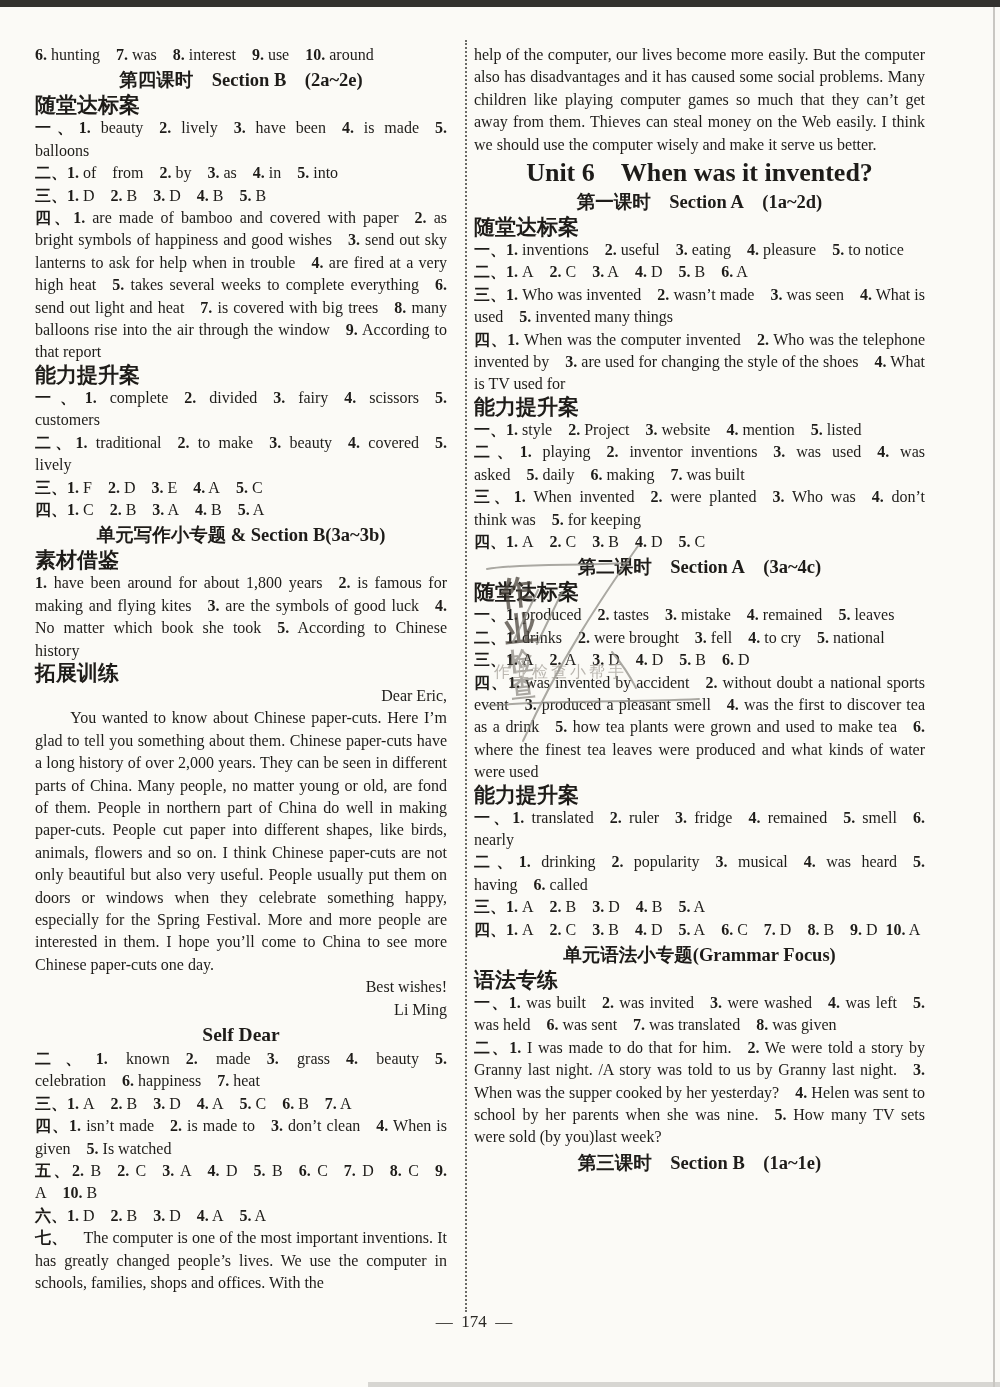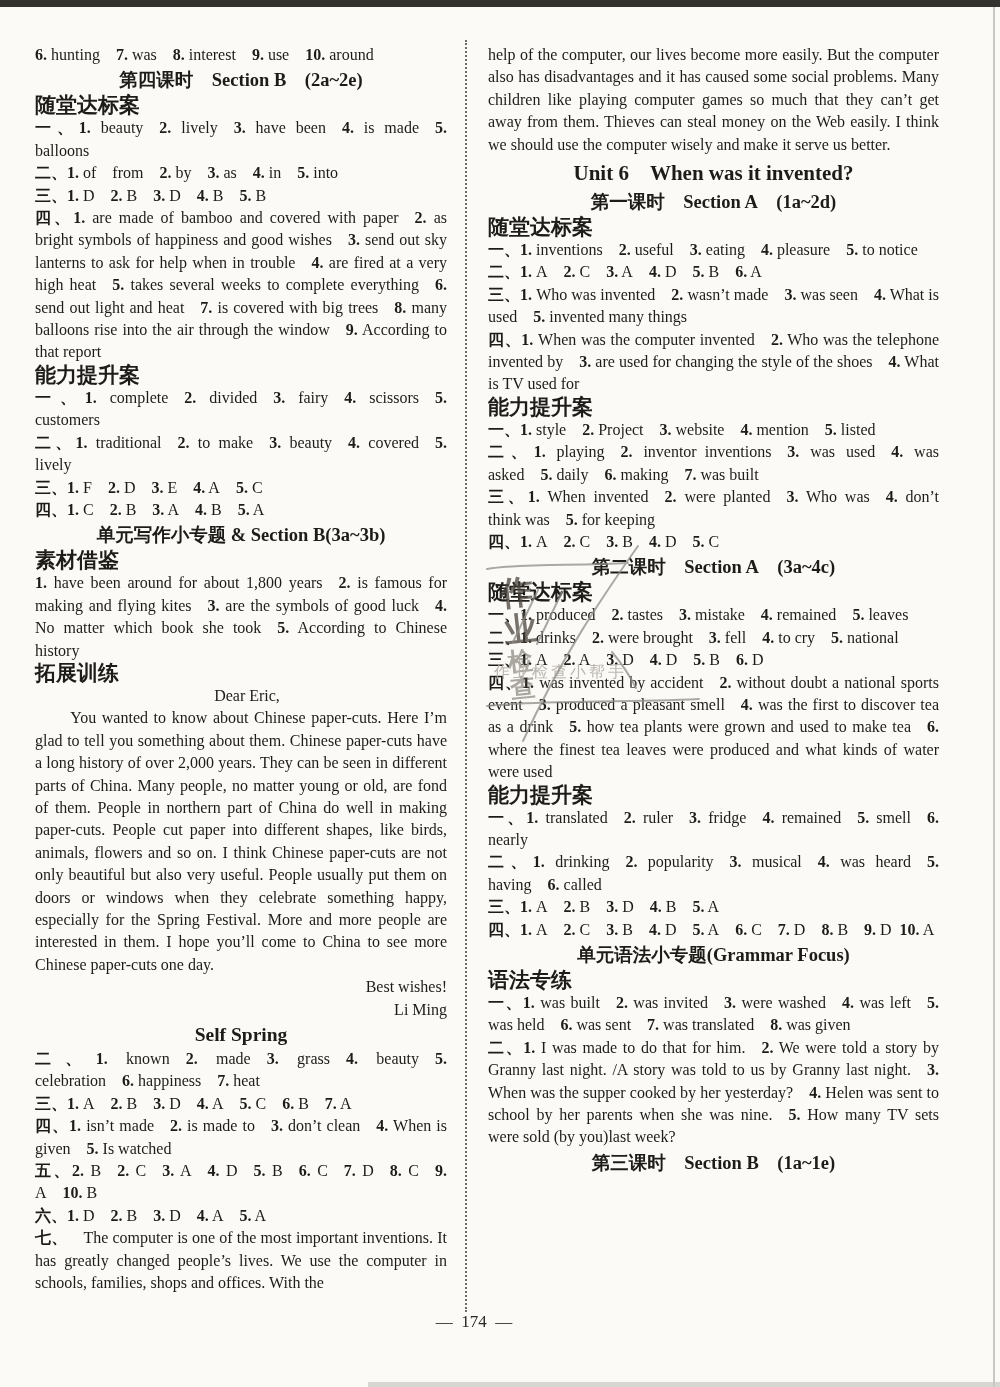--- a/index.html
+++ b/index.html
@@ -8,30 +8,30 @@
     background:#fbfaf6;color:#1e1c19;
     font-family:"Liberation Serif", serif;
   }
   .edge-top{position:absolute;left:0;top:0;width:1000px;height:7px;background:#33322e;}
   .edge-right{position:absolute;left:993px;top:7px;width:2px;height:1380px;background:#c9c7c2;}
   .edge-bottom{position:absolute;left:368px;bottom:0;width:632px;height:5px;background:#d7d6d2;}
   .divider{position:absolute;left:465px;top:40px;height:1272px;width:0;border-left:2px dotted #6a6a66;}
 
   .col{position:absolute;top:44px;font-size:16px;line-height:22.4px;text-align:justify;}
   .col-left{left:35px;width:412px;}
-  .col-right{left:488px;width:451px;}
+  .col-right{left:474px;width:451px;}
 
   .blk{margin:0;}
   .line,.para,.para-indent{text-align:justify;}
   .para-indent{text-indent:2.2em;}
-  .plain{text-align:center;margin-left:12px;}
+  .plain{text-align:right;margin-left:12px;}
   .sig{text-align:right;padding-left:44px;}
   .sub{font-weight:700;font-size:21px;line-height:23px;font-family:"DejaVu Sans",sans-serif;text-align:left;}
   .h-cn{font-weight:700;font-size:18.5px;line-height:26px;text-align:center;padding:1px 0;}
-  .h-unit{font-weight:700;font-size:21px;line-height:30px;text-align:center;padding-top:2px;}
+  .h-unit{font-weight:700;font-size:26px;line-height:30px;text-align:center;padding-top:2px;}
   .h-serif{font-weight:700;font-size:19.5px;line-height:27px;text-align:center;}
   b{font-weight:700;}
 
   .footer{position:absolute;left:8px;top:1312px;width:932px;text-align:center;font-size:17px;color:#2a2824;}
 
   .stamp{position:absolute;left:505px;top:572px;width:60px;transform:rotate(-6deg);
          font-family:"DejaVu Sans",sans-serif;color:#4a443c;pointer-events:none;}
   .stamp span{display:block;font-size:33px;line-height:37px;font-weight:700;opacity:.75;}
   .stamp span:nth-child(3),.stamp span:nth-child(4){font-size:25px;line-height:27px;opacity:.45;}
   .banner{position:absolute;left:494px;top:662px;font-size:16px;font-weight:400;letter-spacing:3px;
@@ -58,21 +58,21 @@
       <div class="blk line"><b>三、1.</b> F  <b>2.</b> D  <b>3.</b> E  <b>4.</b> A  <b>5.</b> C</div>
       <div class="blk line"><b>四、1.</b> C  <b>2.</b> B  <b>3.</b> A  <b>4.</b> B  <b>5.</b> A</div>
       <div class="blk h-cn">单元写作小专题 &amp; Section B(3a~3b)</div>
       <div class="blk sub">素材借鉴</div>
       <div class="blk line"><b>1.</b> have been around for about 1,800 years  <b>2.</b> is famous for making and flying kites  <b>3.</b> are the symbols of good luck  <b>4.</b> No matter which book she took  <b>5.</b> According to Chinese history</div>
       <div class="blk sub">拓展训练</div>
       <div class="blk plain">Dear Eric,</div>
       <div class="blk para-indent">You wanted to know about Chinese paper-cuts. Here I’m glad to tell you something about them. Chinese paper-cuts have a long history of over 2,000 years. They can be seen in different parts of China. Many people, no matter young or old, are fond of them. People in northern part of China do well in making paper-cuts. People cut paper into different shapes, like birds, animals, flowers and so on. I think Chinese paper-cuts are not only beautiful but also very useful. People usually put them on doors or windows when they celebrate something happy, especially for the Spring Festival. More and more people are interested in them. I hope you’ll come to China to see more Chinese paper-cuts one day.</div>
       <div class="blk sig">Best wishes!</div>
       <div class="blk sig">Li Ming</div>
-      <div class="blk h-serif">Self Spring</div>
+      <div class="blk h-serif">Self Dear</div>
       <div class="blk line"><b>二、1.</b> known  <b>2.</b> made  <b>3.</b> grass  <b>4.</b> beauty  <b>5.</b> celebration  <b>6.</b> happiness  <b>7.</b> heat</div>
       <div class="blk line"><b>三、1.</b> A  <b>2.</b> B  <b>3.</b> D  <b>4.</b> A  <b>5.</b> C  <b>6.</b> B  <b>7.</b> A</div>
       <div class="blk line"><b>四、1.</b> isn’t made  <b>2.</b> is made to  <b>3.</b> don’t clean  <b>4.</b> When is given  <b>5.</b> Is watched</div>
       <div class="blk line"><b>五、2.</b> B  <b>2.</b> C  <b>3.</b> A  <b>4.</b> D  <b>5.</b> B  <b>6.</b> C  <b>7.</b> D  <b>8.</b> C  <b>9.</b> A  <b>10.</b> B</div>
       <div class="blk line"><b>六、1.</b> D  <b>2.</b> B  <b>3.</b> D  <b>4.</b> A  <b>5.</b> A</div>
       <div class="blk para"><b>七、</b>  The computer is one of the most important inventions. It has greatly changed people’s lives. We use the computer in schools, families, shops and offices. With the</div>
     </div>
 
   <div class="divider"></div>
 

